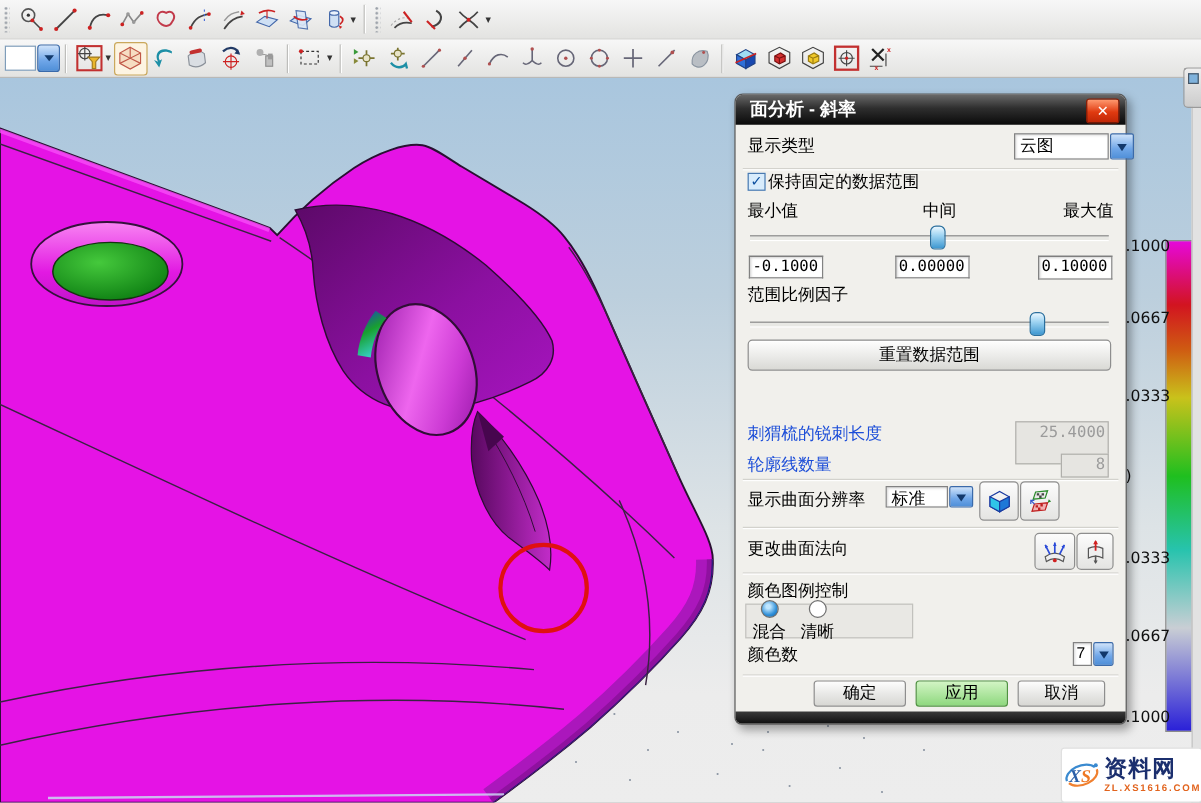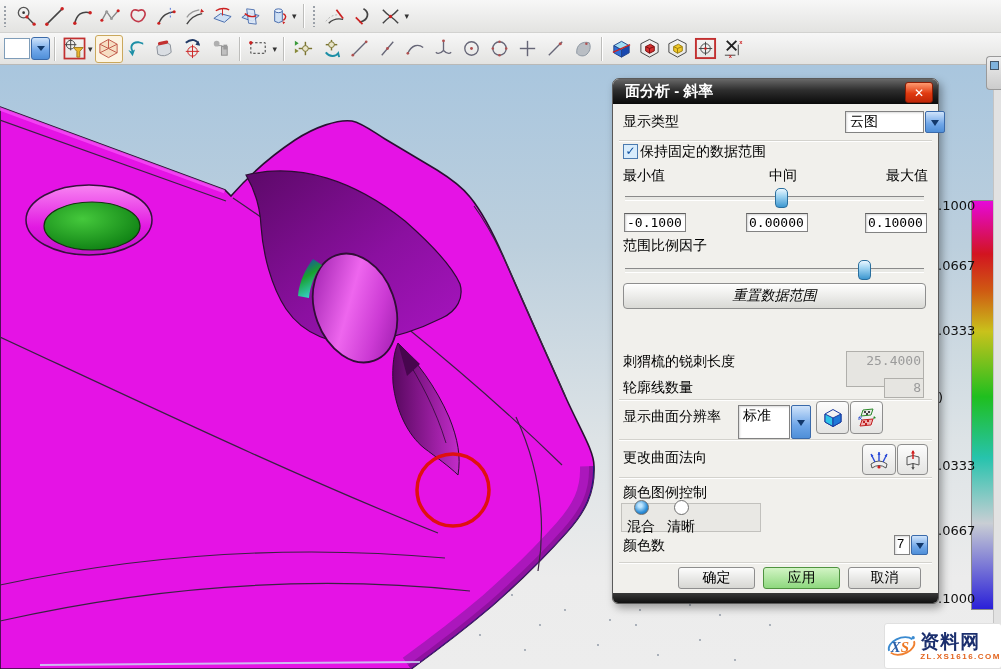--- a/index.html
+++ b/index.html
@@ -52,41 +52,41 @@
     box-shadow:3px 4px 8px rgba(0,0,0,.35);font-size:14px;color:#000;}
   .dlg-title{position:absolute;left:0;top:0;right:0;height:25px;border-radius:6px 6px 0 0;
     background:linear-gradient(#686868,#2e2e2e 45%,#0a0a0a);color:#fff;font-weight:bold;font-size:15px;
     display:flex;align-items:center;padding-left:12px;box-sizing:border-box;}
   .dlg-close{position:absolute;right:5px;top:3px;width:26px;height:19px;border-radius:3px;
     background:linear-gradient(#ff9a70,#e03a10 55%,#c02606);border:1px solid #8c1c04;color:#fff;
     font-size:12px;font-weight:bold;display:flex;align-items:center;justify-content:center;}
   .dlg-bottom{position:absolute;left:0;bottom:0;right:0;height:10px;border-radius:0 0 5px 5px;
     background:linear-gradient(#3a3a3a,#101010);}
   .lbl{position:absolute;white-space:nowrap;}
-  .lbl.dis{color:#000000;}
+  .lbl.dis{color:#1d4ed8;}
   .sep-h{position:absolute;left:6px;right:6px;height:0;border-top:1px solid #d3d2cd;border-bottom:1px solid #fefefe;}
   .field{position:absolute;background:#fff;border:1px solid #828282;border-top-color:#5f5f5f;
     box-shadow:inset 1px 1px 2px rgba(0,0,0,.18);font-family:"DejaVu Sans Mono",monospace;font-size:13px;
     padding:1px 2px;overflow:hidden;white-space:nowrap;box-sizing:border-box;}
   .field.dis{background:#e6e5e1;color:#9b9b9b;text-align:right;box-shadow:none;border-color:#b0afab;}
   .dcombo{position:absolute;display:flex;}
   .dcombo .val{background:#fff;border:1px solid #828282;box-shadow:inset 1px 1px 2px rgba(0,0,0,.15);
     flex:1;padding:1px 4px;font-size:14px;white-space:nowrap;overflow:hidden;}
   .dcombo .arr{width:18px;margin-left:1px;border-radius:2px;flex:none;
     background:linear-gradient(#cfe3fa,#6fa6e8 60%,#4f8fd8);border:1px solid #3a6aaa;
     display:flex;align-items:center;justify-content:center;}
   .dcombo .arr:after{content:"";border:4px solid transparent;border-top:6px solid #12386b;margin-top:5px;}
   .slider{position:absolute;height:20px;}
   .slider .track{position:absolute;left:0;right:0;top:9px;height:3px;background:#e8e8e4;
     border-top:1px solid #8a8a8a;border-bottom:1px solid #fff;}
   .slider .handle{position:absolute;top:1px;width:11px;height:18px;border-radius:5px 5px 4px 4px;
     background:linear-gradient(#eaf7ff,#9fd4f2 40%,#3d97d0);border:1px solid #2a6f9e;}
   .btn-wide{position:absolute;height:24px;border-radius:4px;border:1px solid #8e8e8e;
     background:linear-gradient(#fefefe,#ececea 50%,#d9d9d5);display:flex;align-items:center;justify-content:center;
-    font-size:14px;box-shadow:inset 0 1px 0 #fff;font-style:italic;}
+    font-size:14px;box-shadow:inset 0 1px 0 #fff;}
   .btn{position:absolute;height:20px;border-radius:3px;border:1px solid #8e8e8e;
     background:linear-gradient(#fdfdfd,#e9e9e7 50%,#d7d7d3);display:flex;align-items:center;justify-content:center;
     font-size:14px;}
   .btn.apply{background:linear-gradient(#d2f4c4,#8ed87e);border-color:#4f9340;}
   .ibtn{position:absolute;border:1px solid #8e8e8e;border-radius:4px;
     background:linear-gradient(#fcfcfc,#e4e4e2);display:flex;align-items:center;justify-content:center;}
   .ibtn svg{width:24px;height:24px;}
   .cb{position:absolute;width:13px;height:13px;background:#d8ecfc;border:1px solid #4a7ab0;
     color:#0b4e9e;font-size:12px;font-weight:bold;line-height:12px;text-align:center;}
   .radio{width:13px;height:13px;border-radius:50%;background:#fff;border:1px solid #6f6f6f;position:relative;flex:none;}
@@ -544,21 +544,21 @@
       </div>
 
     <span class="lbl dis" style="left:10px;top:274px">刺猬梳的锐刺长度</span>
     <div class="field dis" style="left:233px;top:272px;width:78px;height:36px">25.4000</div>
 
     <span class="lbl dis" style="left:10px;top:300px">轮廓线数量</span>
     <div class="field dis" style="left:271px;top:299px;width:40px;height:20px">8</div>
 
     <div class="sep-h" style="top:320px"></div>
     <span class="lbl" style="left:10px;top:329px">显示曲面分辨率</span>
-    <div class="dcombo" style="left:125px;top:326px;width:73px;height:34px">
+    <div class="dcombo" style="left:125px;top:326px;width:73px;height:18px">
       <span class="val">标准</span>
       <span class="arr"></span>
     </div>
     <div class="ibtn" style="left:203px;top:322px;width:31px;height:31px">
       <svg viewBox="0 0 24 24" fill="none">
           <path d="M4 8 L12 3.5 L20 8 L20 16 L12 20.5 L4 16 Z" stroke="#1a3aa0"></path>
           <path d="M4 8 L12 12 L12 20.5 L4 16 Z" fill="#2fc4e8" stroke="#1a3aa0"></path>
           <path d="M20 8 L12 12 L12 20.5 L20 16 Z" fill="#1e78d8" stroke="#1a3aa0"></path>
         </svg>
     </div>

